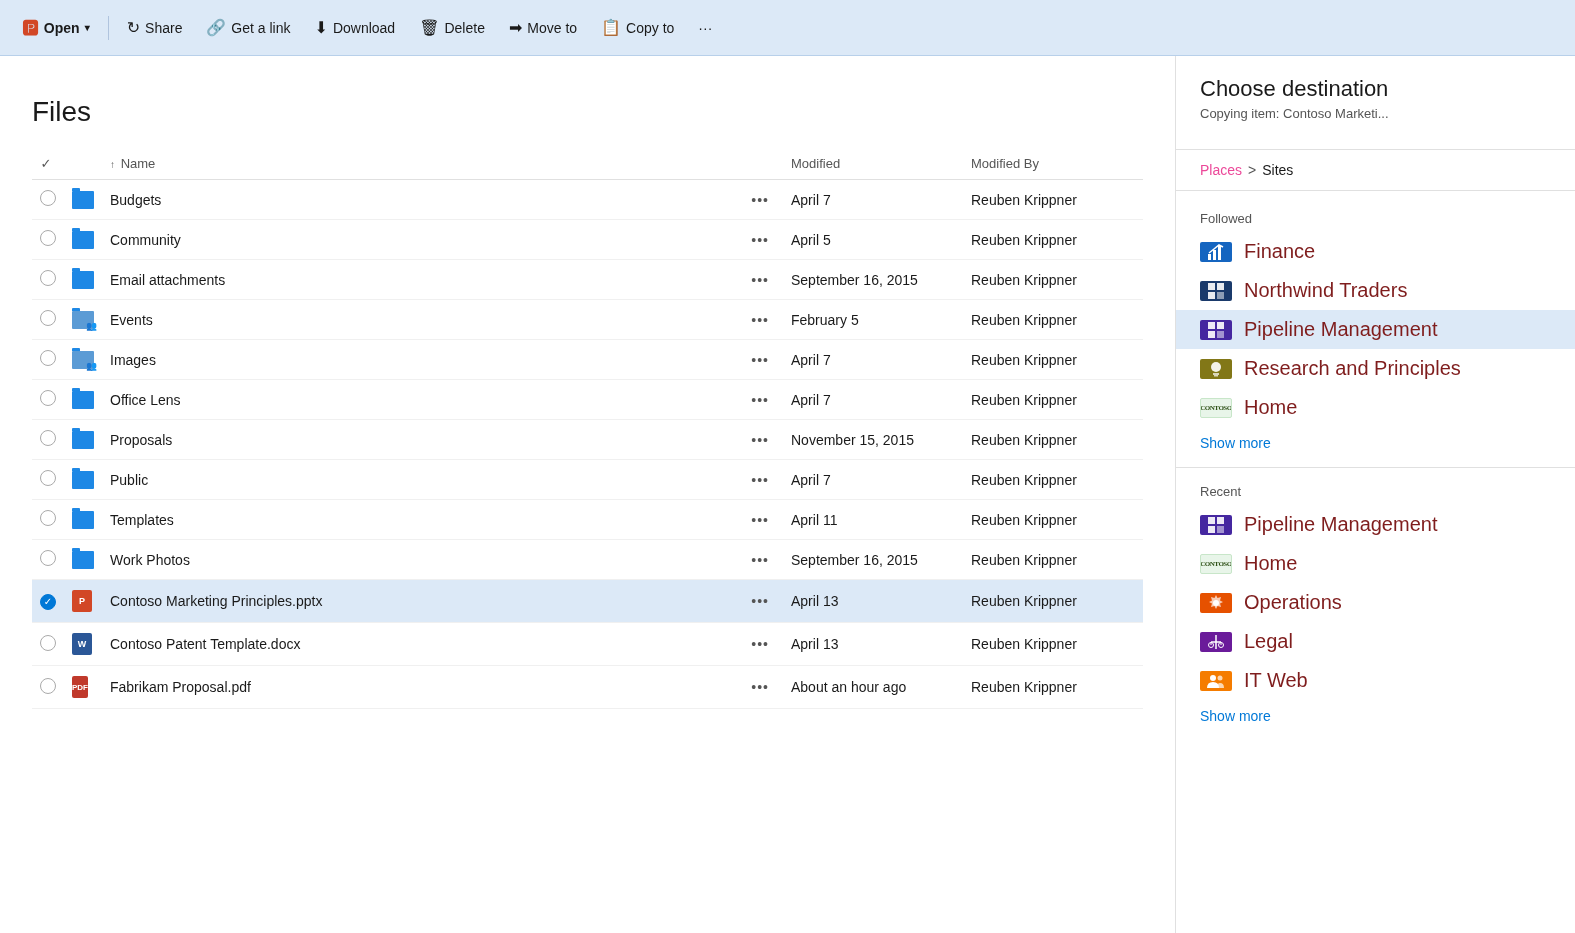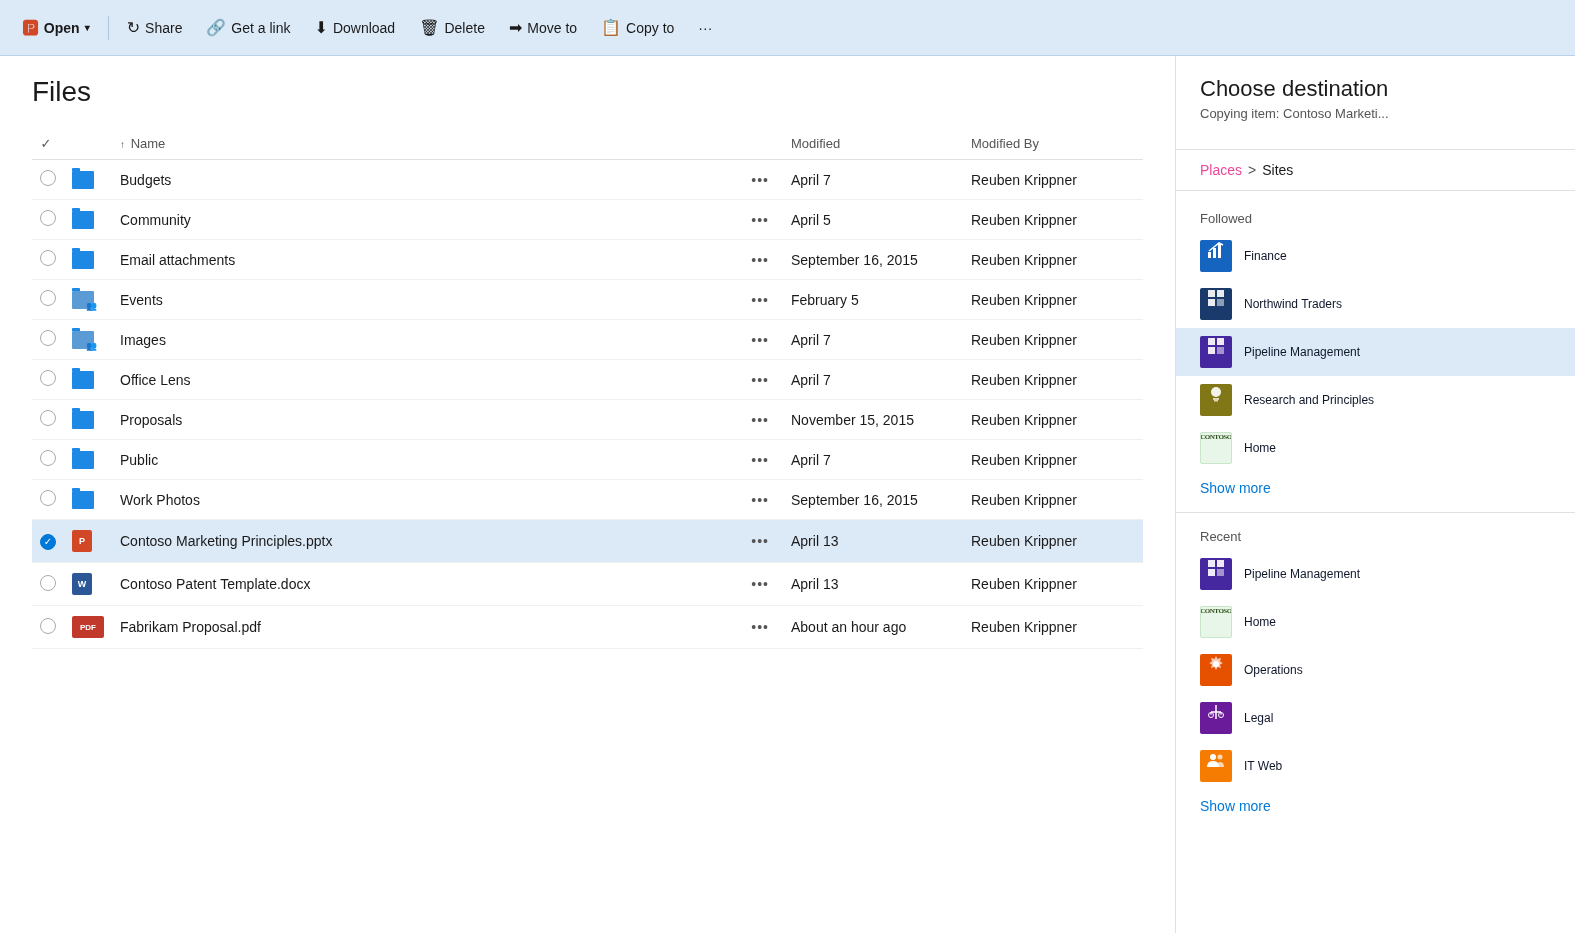--- a/index.html
+++ b/index.html
@@ -38,21 +38,21 @@
     #main-container {
       display: flex;
       flex: 1;
       overflow: hidden;
     }
 
     
     #file-area {
       flex: 1;
       overflow-y: auto;
-      padding: 20px 32px;
+      padding: 40px 32px;
     }
 
     #page-title {
       font-size: 28px;
       font-weight: 300;
       color: #1a1a1a;
       margin-bottom: 20px;
     }
 
     
@@ -141,21 +141,21 @@
       display: inline-flex;
       align-items: center;
       justify-content: center;
       color: #fff;
       font-size: 9px;
       font-weight: bold;
       border-radius: 2px;
       vertical-align: middle;
     }
     .pdf-icon {
-      width: 32px; height: 22px;
+      width: 16px; height: 22px;
       background: #c0392b;
       display: inline-flex;
       align-items: center;
       justify-content: center;
       color: #fff;
       font-size: 8px;
       font-weight: bold;
       border-radius: 2px;
       vertical-align: middle;
     }
@@ -239,35 +239,35 @@
     .site-item {
       display: flex;
       align-items: center;
       padding: 8px 24px;
       cursor: pointer;
       gap: 12px;
     }
     .site-item.active { background: #dce9f7; }
 
     .site-icon {
-      width: 32px; height: 32px;
+      width: 32px; height: 20px;
       border-radius: 2px;
       display: flex;
-      align-items: flex-start;
+      align-items: center;
       justify-content: center;
       flex-shrink: 0;
       font-size: 11px;
       font-weight: bold;
       color: #fff;
       overflow: hidden;
     }
 
     .site-name {
-      font-size: 12px;
-      color: #0f172a;
+      font-size: 20px;
+      color: #7f1d1d;
       flex: 1;
     }
 
     .show-more-link {
       padding: 8px 24px;
       color: #0078d7;
       cursor: pointer;
       font-size: 14px;
       display: block;
     }
@@ -403,20 +403,28 @@
             <td class="check-col"><span class="file-check"></span></td>
             <td><span class="folder-icon"></span></td>
             <td><a class="name-link">Public</a></td>
             <td class="dots-col"><span class="dots-btn">•••</span></td>
             <td>April 7</td>
             <td>Reuben Krippner</td>
           </tr>
           <tr>
             <td class="check-col"><span class="file-check"></span></td>
             <td><span class="folder-icon"></span></td>
+            <td><a class="name-link">Templates</a></td>
+            <td class="dots-col"><span class="dots-btn">•••</span></td>
+            <td>April 11</td>
+            <td>Reuben Krippner</td>
+          </tr>
+          <tr>
+            <td class="check-col"><span class="file-check"></span></td>
+            <td><span class="folder-icon"></span></td>
             <td><a class="name-link">Work Photos</a></td>
             <td class="dots-col"><span class="dots-btn">•••</span></td>
             <td>September 16, 2015</td>
             <td>Reuben Krippner</td>
           </tr>
           <tr class="selected">
             <td class="check-col"><span class="file-check checked">✓</span></td>
             <td><span class="pptx-icon">P</span></td>
             <td><a class="name-link">Contoso Marketing Principles.pptx</a></td>
             <td class="dots-col"><span class="dots-btn">•••</span></td>

